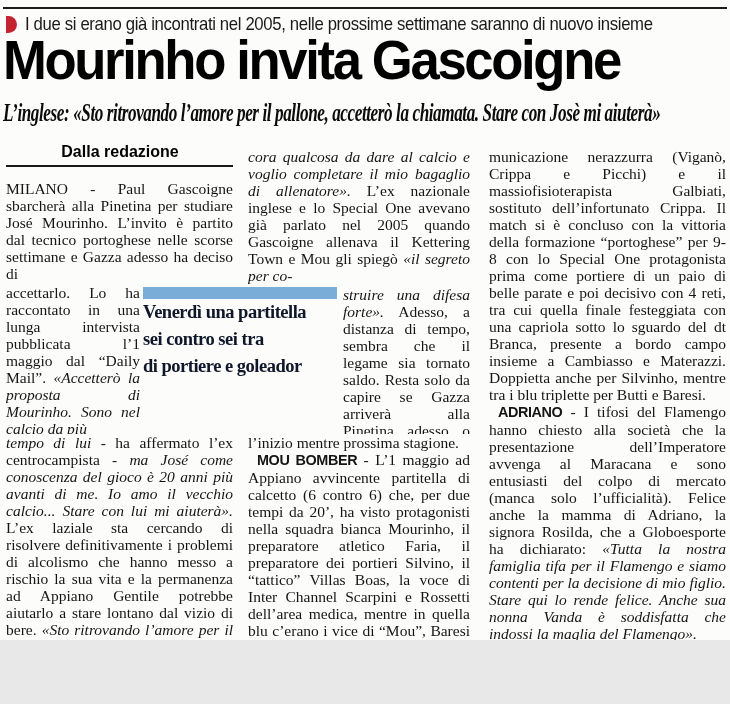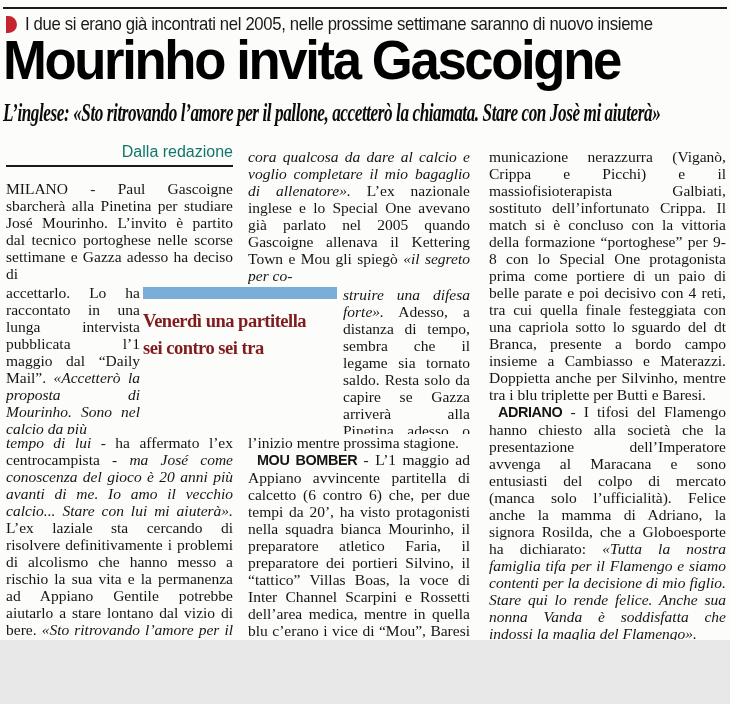--- a/index.html
+++ b/index.html
@@ -29,38 +29,39 @@
     position:absolute; left:3px; top:99px; width:1040px;
     font-weight:bold; font-style:italic; font-size:24.5px; color:#0c0c0c;
     white-space:nowrap; letter-spacing:-0.6px;
     transform:scaleX(0.70); transform-origin:left top;
   }
   .col { position:absolute; top:148px; font-size:15.5px; line-height:17px; text-align:justify; }
   .col-1 { left:6px;   width:227px; top:143px; }
   .col-2 { left:248px; width:222px; }
   .col-3 { left:489px; width:237px; }
   .byline {
-    font-family:"Liberation Sans", sans-serif; font-size:16px; color:#0f766e;
+    font-family:"Liberation Sans", sans-serif; font-size:16px; color:#000000;
     border-bottom:2px solid #1a1a1a; padding:0 0 5px 1px; margin:0 0 13px 0;
-    text-align:right;
+    text-align:center;
+    font-weight:bold;
   }
   .block { margin:0; }
   .b-fixed1 { height:104px; overflow:hidden; }       
   .b-narrow1 { width:134px; height:150px; overflow:hidden; } 
   .b-fixed2 { height:138px; overflow:hidden; }       
   .b-narrow2 { width:127px; height:148px; margin-left:95px; overflow:hidden; } 
   .indent { text-indent:9px; }
   .seg-r { font-style:normal; }
   .seg-i { font-style:italic; }
   .seg-h { font-family:"Liberation Sans", sans-serif; font-weight:bold; font-size:0.93em; letter-spacing:-0.4px; }
   .pullquote { position:absolute; left:143px; top:287px; width:194px; }
   .pq-bar { height:12px; width:100%; }
   .pq-text {
-    margin-top:9px; font-weight:bold; font-size:18.5px; line-height:27px;
-    letter-spacing:-0.5px; color:#7f1d1d; text-align:left;
+    margin-top:0; font-weight:bold; font-size:18.5px; line-height:27px;
+    letter-spacing:-0.5px; color:#0f172a; text-align:left;
   }
   .signature {
     font-family:"Liberation Sans", sans-serif; font-weight:bold; font-size:15px;
     text-align:right; margin-top:1px; letter-spacing:-0.3px;
   }
 </style>
 </head>
 <body>
 
 <div class="page">
@@ -94,16 +95,17 @@
     <p class="block"><span class="seg-r">municazione nerazzurra (Viganò, Crippa e Picchi) e il massiofisioterapista Galbiati, sostituto dell’infortunato Crippa. Il match si è concluso con la vittoria della formazione “portoghese” per 9-8 con lo Special One protagonista prima come portiere di un paio di belle parate e poi decisivo con 4 reti, tra cui quella finale festeggiata con una capriola sotto lo sguardo del dt Branca, presente a bordo campo insieme a Cambiasso e Materazzi. Doppietta anche per Silvinho, mentre tra i blu triplette per Butti e Baresi.</span></p>
     <p class="block indent"><span class="seg-h">ADRIANO</span><span class="seg-r"> - I tifosi del Flamengo hanno chiesto alla società che la presentazione dell’Imperatore avvenga al Maracana e sono entusiasti del colpo di mercato (manca solo l’ufficialità). Felice anche la mamma di Adriano, la signora Rosilda, che a Globoesporte ha dichiarato: </span><span class="seg-i">«Tutta la nostra famiglia tifa per il Flamengo e siamo contenti per la decisione di mio figlio. Stare qui lo rende felice. Anche sua nonna Vanda è soddisfatta che indossi la maglia del Flamengo».</span></p>
     <div class="signature">and.ram.</div>
   </div>
 
   <div class="pullquote">
     <div class="pq-bar" style="background-color: rgb(122, 173, 216);"></div>
     <div class="pq-text">
       <div>Venerdì una partitella</div>
       <div>sei contro sei tra</div>
+      <div>di portiere e goleador</div>
     </div>
   </div>
 
 </div>
 
 </body></html>

